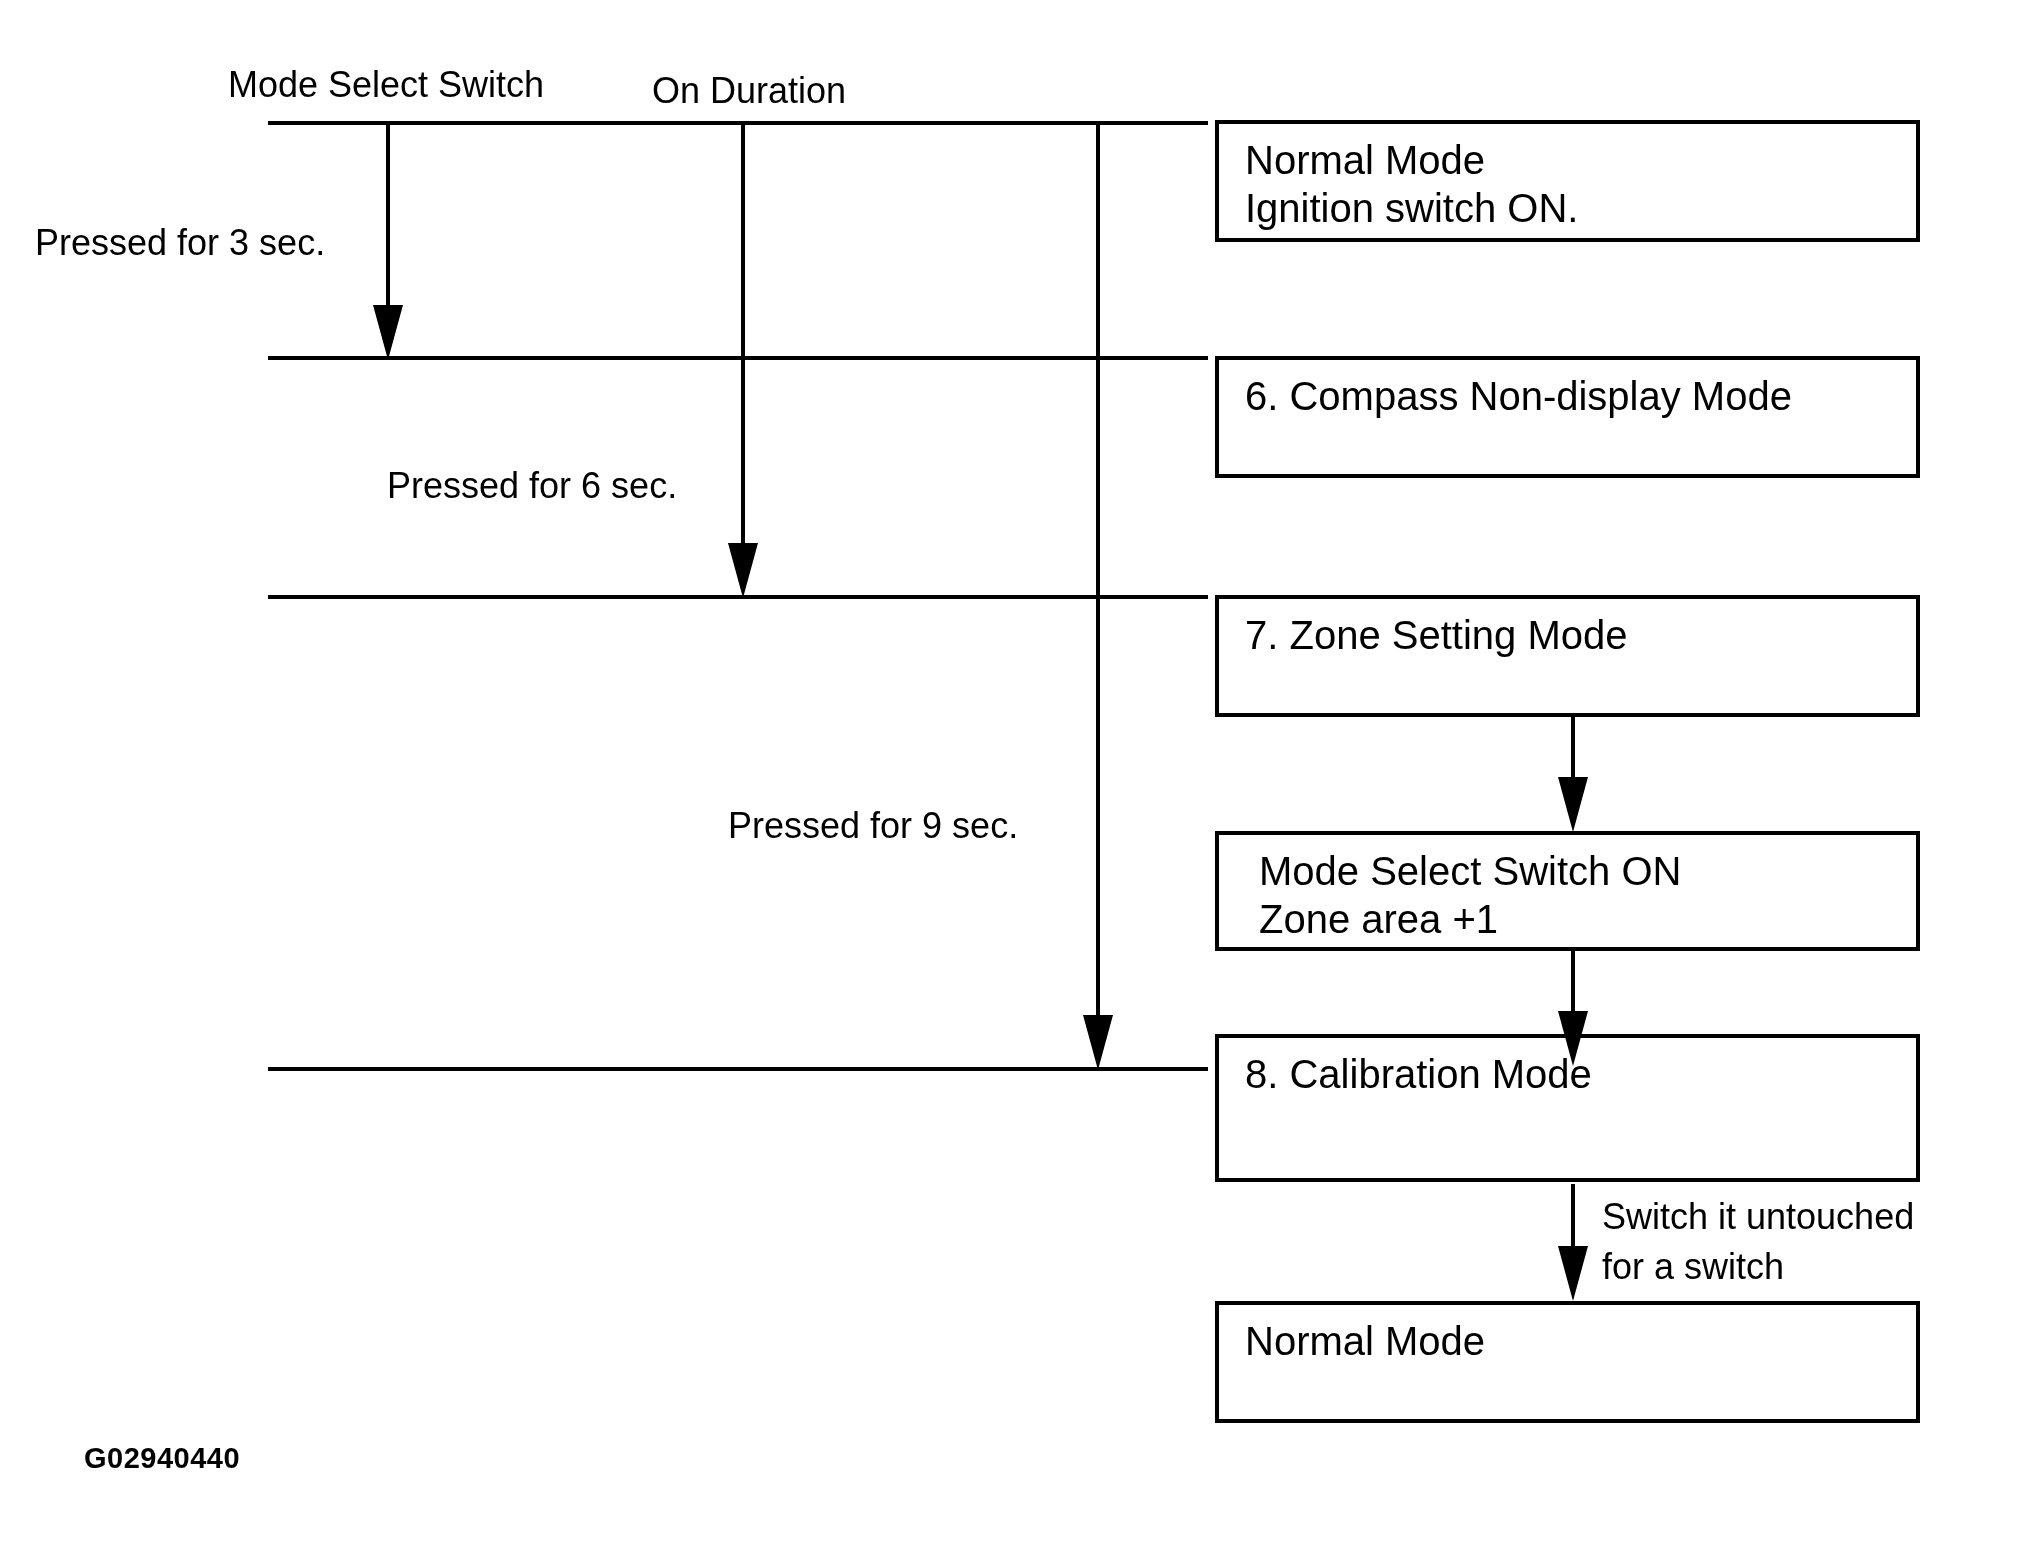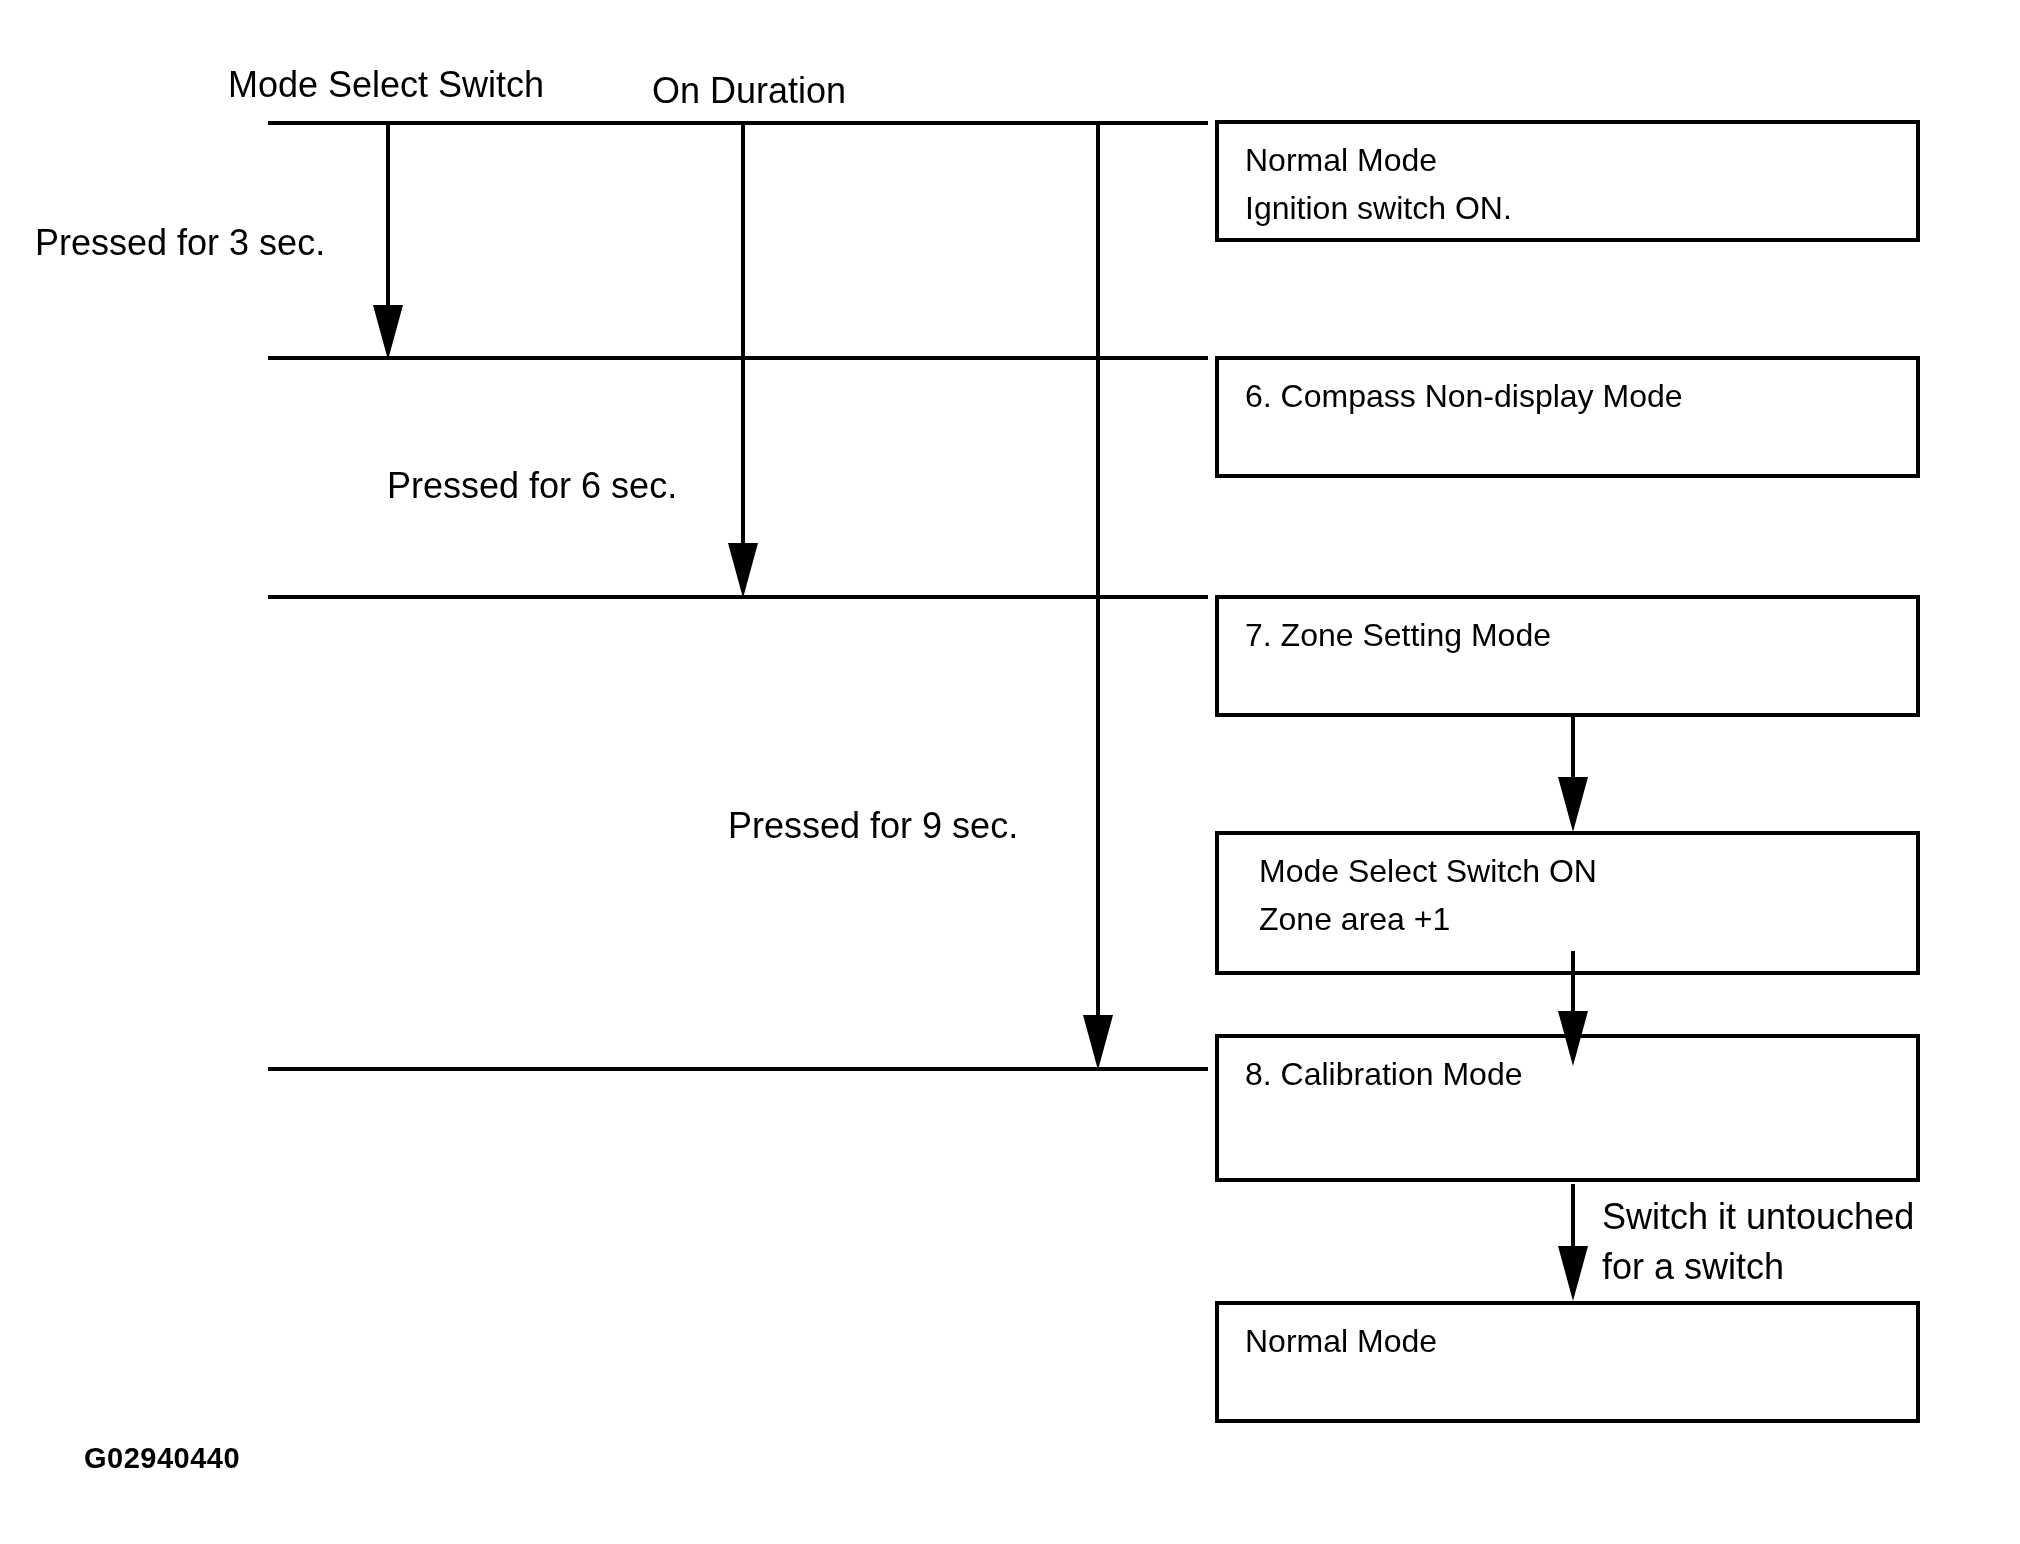--- a/index.html
+++ b/index.html
@@ -56,21 +56,21 @@
     position: absolute;
     left: 1215px;
     width: 705px;
     box-sizing: border-box;
     border: 4px solid #000;
     background: #fff;
     padding: 12px 20px 0 26px;
   }
   .box .line {
     display: block;
-    font-size: 32px;
+    font-size: 40px;
     line-height: 48px;
     white-space: nowrap;
   }
 
   .two-line {
     line-height: 50px;
   }
 
   .fig-id {
     position: absolute;
@@ -115,21 +115,21 @@
 </div>
 
 <div class="box" style="top:356px; height:122px;">
   <span class="line">6. Compass Non-display Mode</span>
 </div>
 
 <div class="box" style="top:595px; height:122px;">
   <span class="line">7. Zone Setting Mode</span>
 </div>
 
-<div class="box" style="top:831px; height:144px;padding-left:40px;">
+<div class="box" style="top:831px; height:120px;padding-left:40px;">
   <span class="line">Mode Select Switch ON</span>
   <span class="line">Zone area +1</span>
 </div>
 
 <div class="box" style="top:1034px; height:148px;">
   <span class="line">8. Calibration Mode</span>
 </div>
 
 <div class="box" style="top:1301px; height:122px;">
   <span class="line">Normal Mode</span>

